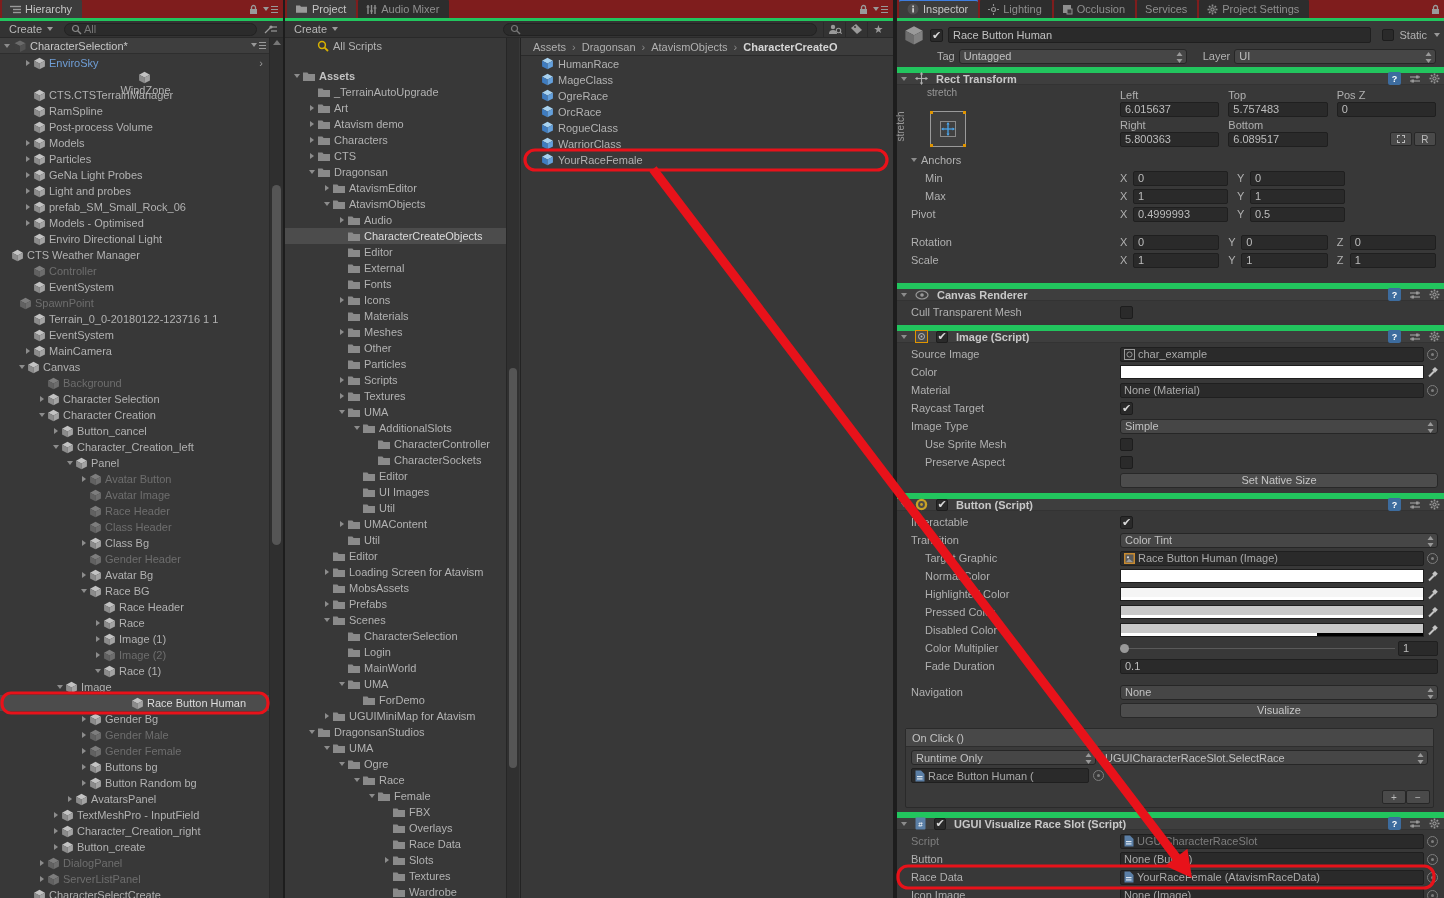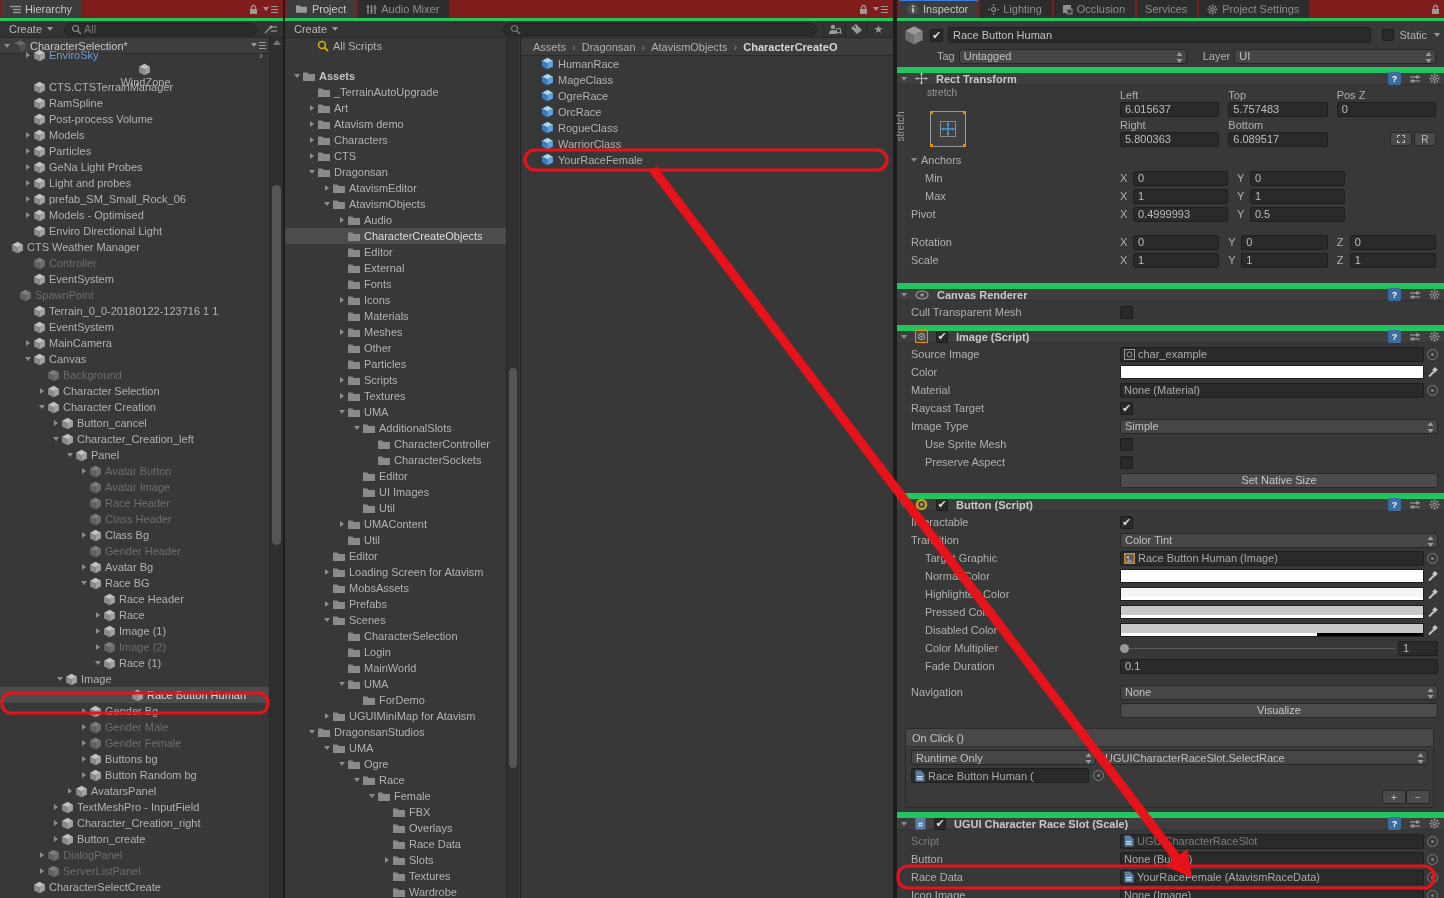--- a/index.html
+++ b/index.html
@@ -188,21 +188,21 @@
         <svg width="16" height="9">
           <polygon points="0,2 6,2 3,6" fill="#999"></polygon>
           <g stroke="#999">
             <line x1="8" y1="1.5" x2="15" y2="1.5"></line>
             <line x1="8" y1="4.5" x2="15" y2="4.5"></line>
             <line x1="8" y1="7.5" x2="15" y2="7.5"></line>
           </g>
         </svg>
       </span>
   </div>
-  <div class="treewrap" style="top:47px" id="hier-rows">
+  <div class="treewrap" style="top:55px" id="hier-rows">
       <div class="trow blue" style="padding-left: 22px;">
         <span class="arrow">
           <span class="tri-r"></span>
         </span>
     <span class="icon">
           <svg width="13" height="13" viewBox="0 0 12 12">
             <polygon points="6,0.8 11,3.4 6,6 1,3.4" fill="#c2c2c2"></polygon>
             <polygon points="1,3.4 6,6 6,11.4 1,8.8" fill="#8b8b8b"></polygon>
             <polygon points="11,3.4 6,6 6,11.4 11,8.8" fill="#a3a3a3"></polygon>
           </svg>
@@ -415,21 +415,21 @@
         </span>
     <span class="icon">
           <svg width="13" height="13" viewBox="0 0 12 12">
             <polygon points="6,0.8 11,3.4 6,6 1,3.4" fill="#c2c2c2"></polygon>
             <polygon points="1,3.4 6,6 6,11.4 1,8.8" fill="#8b8b8b"></polygon>
             <polygon points="11,3.4 6,6 6,11.4 11,8.8" fill="#a3a3a3"></polygon>
           </svg>
         </span>
     <span class="lbl">MainCamera</span>
     </div>
-      <div class="trow" style="padding-left: 22px;">
+      <div class="trow" style="padding-left: 16px;">
         <span class="arrow">
           <span class="tri-d"></span>
         </span>
     <span class="icon">
           <svg width="13" height="13" viewBox="0 0 12 12">
             <polygon points="6,0.8 11,3.4 6,6 1,3.4" fill="#c2c2c2"></polygon>
             <polygon points="1,3.4 6,6 6,11.4 1,8.8" fill="#8b8b8b"></polygon>
             <polygon points="11,3.4 6,6 6,11.4 11,8.8" fill="#a3a3a3"></polygon>
           </svg>
         </span>
@@ -2181,21 +2181,21 @@
   <div id="comp-raceslot">
       <div class="chead">
     <span class="tri-d"></span>
     <span class="icnbtn">
           <svg width="11" height="13">
             <rect x="0.5" y="0.5" width="10" height="12" rx="1" fill="#5b7fa6"></rect>
             <text x="5.5" y="9.5" font-size="8" fill="#fff" text-anchor="middle">#</text>
           </svg>
         </span>
     <span class="ucheck" style="width:12px;height:12px">✔</span>
-    <b>UGUI Character Race Slot (Scale)</b>
+    <b>UGUI Visualize Race Slot (Script)</b>
     <span class="sp"></span>
         <span class="help-book">?</span>
   <span class="icnbtn">
           <svg width="12" height="10">
             <g stroke="#999" stroke-width="1.2">
               <line x1="1" y1="3" x2="11" y2="3"></line>
               <line x1="1" y1="7" x2="11" y2="7"></line>
             </g>
             <rect x="7" y="1.5" width="2.5" height="3" fill="#999"></rect>
             <rect x="2.5" y="5.5" width="2.5" height="3" fill="#999"></rect>

